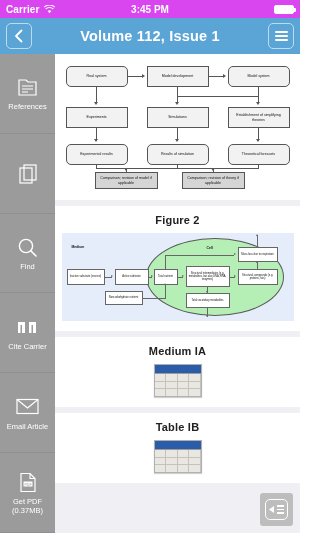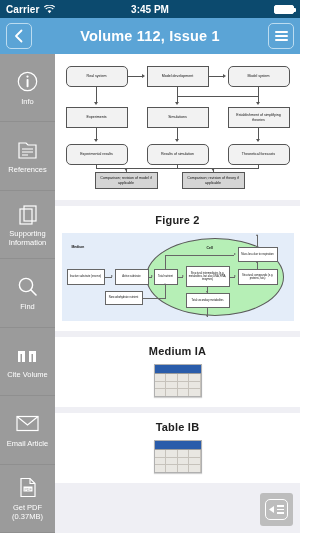--- a/index.html
+++ b/index.html
@@ -5,21 +5,21 @@
   * { box-sizing: border-box; margin: 0; padding: 0; }
   html, body {
     width: 300px; height: 533px;
     font-family: "Liberation Sans", sans-serif;
     background: #ffffff; overflow: hidden;
   }
   #app { position: relative; width: 300px; height: 533px; overflow: hidden; background:#efeff4; }
 
   
   .statusbar {
-    height: 18px; background: #0c4a6e; color: #ffffff;
+    height: 18px; background: #d946ef; color: #ffffff;
     display: flex; align-items: center; padding: 0 6px;
     font-size: 10px; font-weight: bold; position: relative;
   }
   .sb-left { display:flex; align-items:center; gap:4px; }
   .sb-carrier { font-size: 10px; letter-spacing:.1px; }
   .sb-time { position:absolute; left:0; right:0; text-align:center; font-size:10px; }
   .sb-right { margin-left:auto; display:flex; align-items:center; z-index:2; }
   .battery { width:20px; height:9px; border:1px solid #fff; border-radius:2px; position:relative; background:#fff; }
   .battery::after { content:""; position:absolute; right:-3px; top:2.5px; width:2px; height:4px; background:#fff; border-radius:0 1px 1px 0; }
 
@@ -153,30 +153,20 @@
             <span></span>
         </span>
       </div>
     </div>
   </div>
 
   <div class="body-wrap">
 
     <div class="sidebar">
 
-      <div class="side-item">
-        <span class="side-icon">
-          <svg width="21" height="21" viewBox="0 0 21 21">
-            <circle cx="10.5" cy="10.5" r="9.2" fill="none" stroke="#fff" stroke-width="1.2"></circle>
-            <circle cx="10.5" cy="5.6" r="1.1" fill="#fff"></circle>
-            <rect x="9.6" y="8" width="1.9" height="8.2" rx=".8" fill="#fff"></rect>
-          </svg>
-        </span>
-        <span class="side-label">Info</span>
-      </div>
 
 
       <div class="side-item">
         <span class="side-icon">
           <svg width="21" height="20" viewBox="0 0 21 20">
             <path d="M2 3 h7 l2 2 h8 v13 H2 Z" fill="none" stroke="#fff" stroke-width="1.2"></path>
             <line x1="5" y1="9" x2="16" y2="9" stroke="#fff" stroke-width="1"></line>
             <line x1="5" y1="12" x2="16" y2="12" stroke="#fff" stroke-width="1"></line>
             <line x1="5" y1="15" x2="11" y2="15" stroke="#fff" stroke-width="1"></line>
           </svg>
@@ -184,41 +174,40 @@
         <span class="side-label">References</span>
       </div>
 
       <div class="side-item">
         <span class="side-icon">
           <svg width="20" height="21" viewBox="0 0 20 21">
             <rect x="6" y="2" width="12" height="15" fill="none" stroke="#fff" stroke-width="1.2"></rect>
             <rect x="2" y="5" width="12" height="15" fill="none" stroke="#fff" stroke-width="1.2"></rect>
           </svg>
         </span>
-        <span class="side-label">Supporting Information</span>
       </div>
 
       <div class="side-item">
         <span class="side-icon">
           <svg width="21" height="21" viewBox="0 0 21 21">
             <circle cx="9" cy="9" r="6.6" fill="none" stroke="#fff" stroke-width="1.4"></circle>
             <line x1="13.8" y1="13.8" x2="19" y2="19" stroke="#fff" stroke-width="1.6" stroke-linecap="round"></line>
           </svg>
         </span>
         <span class="side-label">Find</span>
       </div>
 
       <div class="side-item">
         <span class="side-icon">
           <svg width="23" height="17" viewBox="0 0 23 17">
             <path d="M2 15 V4 h7 v11 h-3 v-8 h-1.5 v8 Z" fill="#fff"></path>
             <path d="M13 15 V4 h7 v11 h-3 v-8 h-1.5 v8 Z" fill="#fff"></path>
           </svg>
         </span>
-        <span class="side-label">Cite Volume</span>
+        <span class="side-label">Cite Carrier</span>
       </div>
 
       <div class="side-item">
         <span class="side-icon">
           <svg width="23" height="17" viewBox="0 0 23 17">
             <rect x="1" y="1.5" width="21" height="14" fill="none" stroke="#fff" stroke-width="1.2"></rect>
             <polyline points="1,1.5 11.5,10 22,1.5" fill="none" stroke="#fff" stroke-width="1.2"></polyline>
           </svg>
         </span>
         <span class="side-label">Email Article</span>

